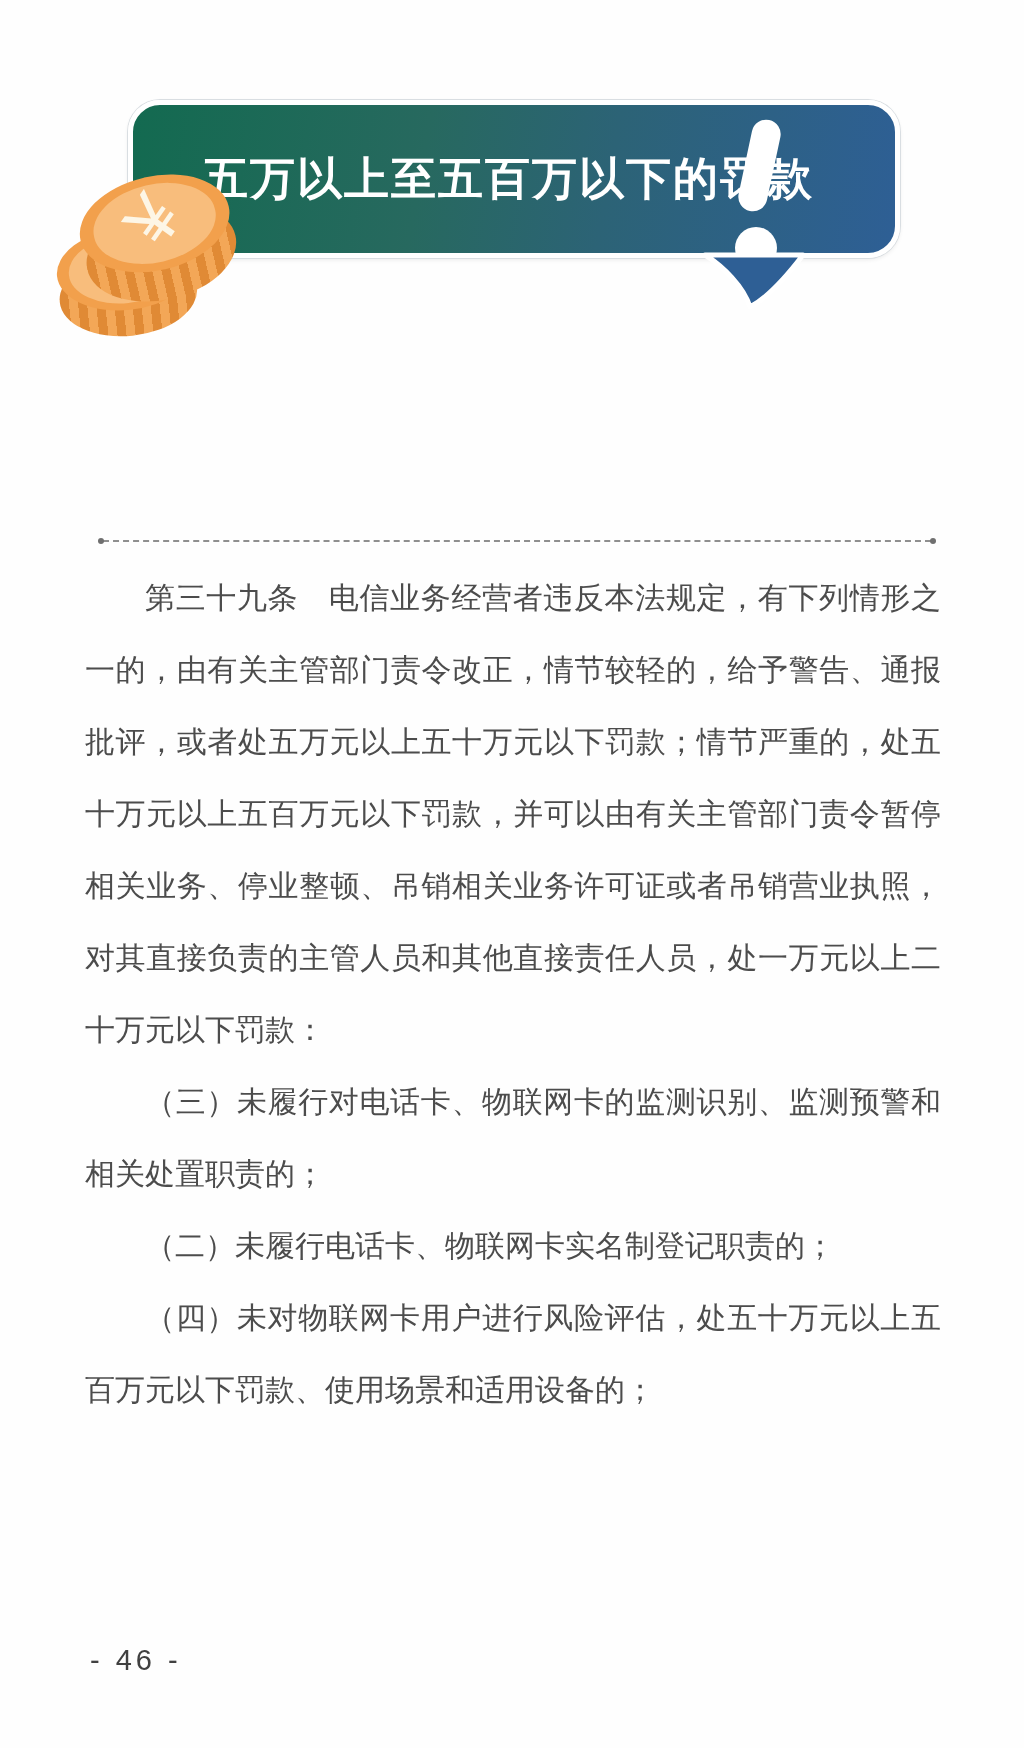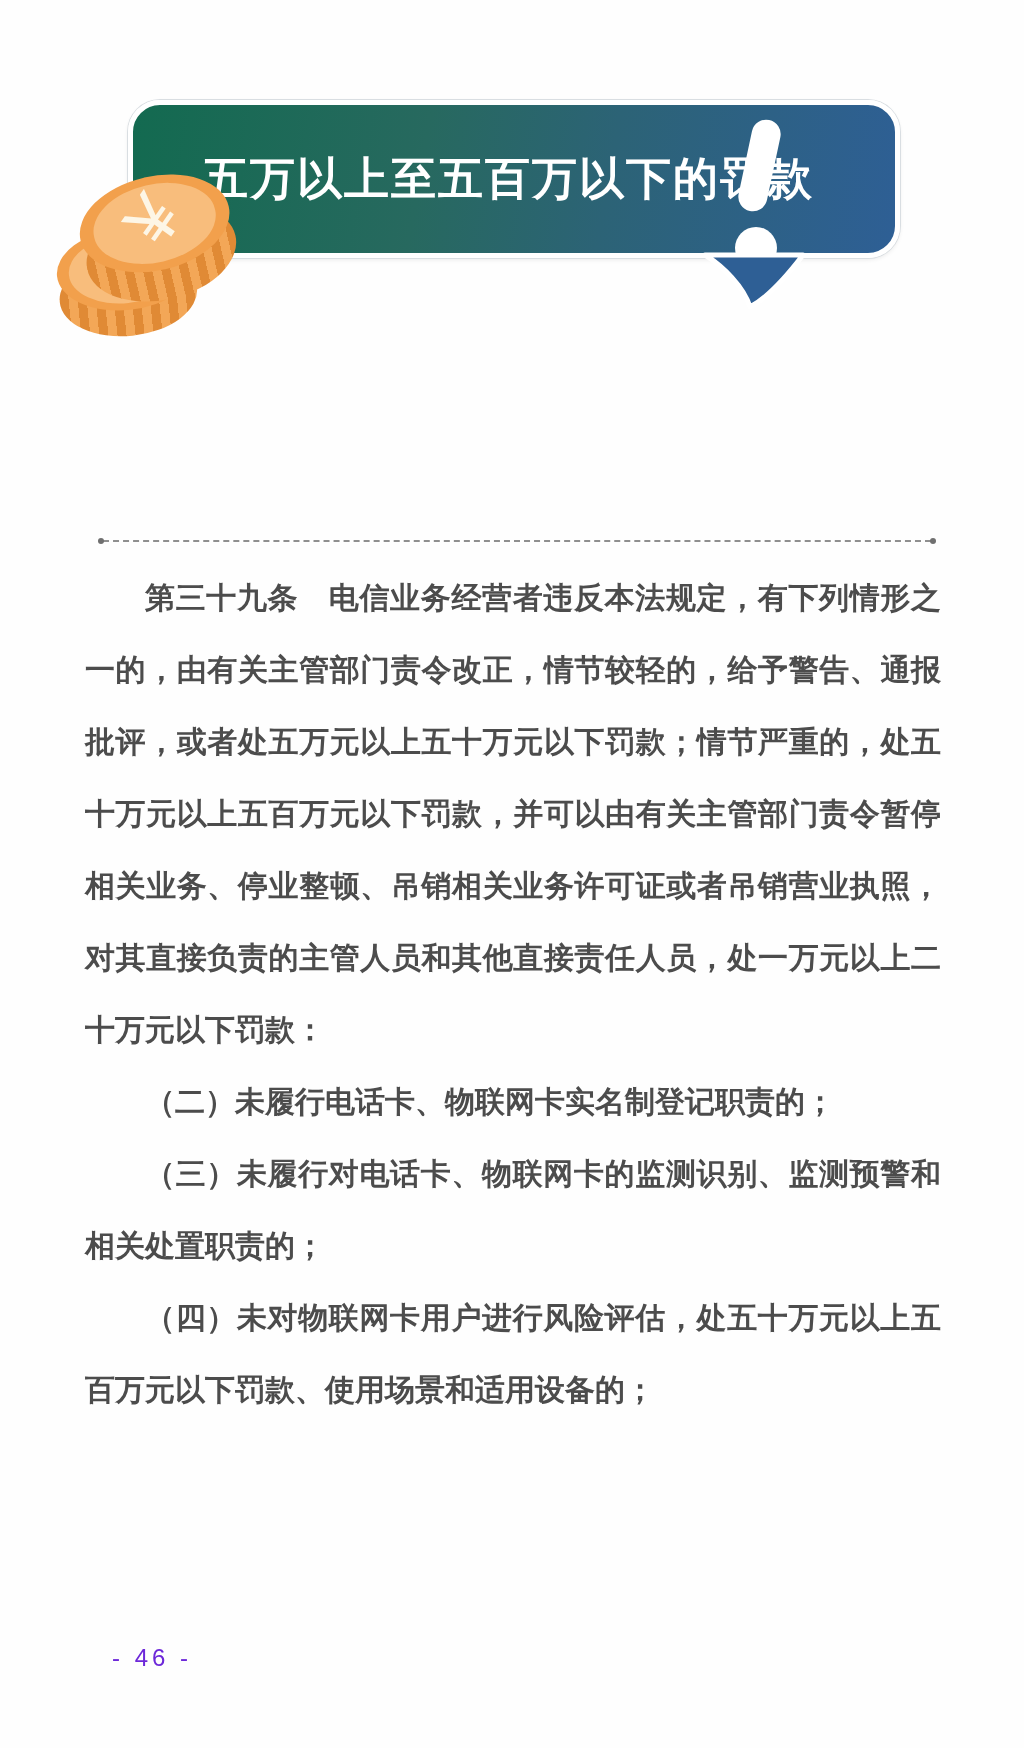--- a/index.html
+++ b/index.html
@@ -126,32 +126,30 @@
 
   
   .article {
     position:absolute;
     left:85px; top:562px;
     width:856px;
     color:#4c4c4c;
     font-size:30px;
     line-height:72px;
     text-align:justify;
-    font-weight:bold;
   }
   .article p { text-indent:2em; margin:0; }
 
   
   .page-number {
     position:absolute;
     left:90px; top:1644px;
-    color:#6d28d9;
-    font-size:24px;
+    color:#404040;
+    font-size:29px;
     letter-spacing:4px;
-    margin-left:22px;
   }
 </style>
 </head>
 <body>
 
 <div class="page">
 
   <div class="bubble">
     <div class="bubble-title">五万以上至五百万以下的罚款</div>
     <div class="excl">
@@ -174,20 +172,20 @@
         <span class="yen">¥</span>
       </div>
     </div>
   </div>
 
 
   <div class="divider"></div>
 
   <div class="article">
     <p>第三十九条　电信业务经营者违反本法规定，有下列情形之一的，由有关主管部门责令改正，情节较轻的，给予警告、通报批评，或者处五万元以上五十万元以下罚款；情节严重的，处五十万元以上五百万元以下罚款，并可以由有关主管部门责令暂停相关业务、停业整顿、吊销相关业务许可证或者吊销营业执照，对其直接负责的主管人员和其他直接责任人员，处一万元以上二十万元以下罚款：</p>
+    <p>（三）未履行对电话卡、物联网卡的监测识别、监测预警和相关处置职责的；</p>
     <p>（二）未履行电话卡、物联网卡实名制登记职责的；</p>
-    <p>（三）未履行对电话卡、物联网卡的监测识别、监测预警和相关处置职责的；</p>
     <p>（四）未对物联网卡用户进行风险评估，处五十万元以上五百万元以下罚款、使用场景和适用设备的；</p>
   </div>
 
   <div class="page-number">- 46 -</div>
 
 </div>
 
 </body></html>

